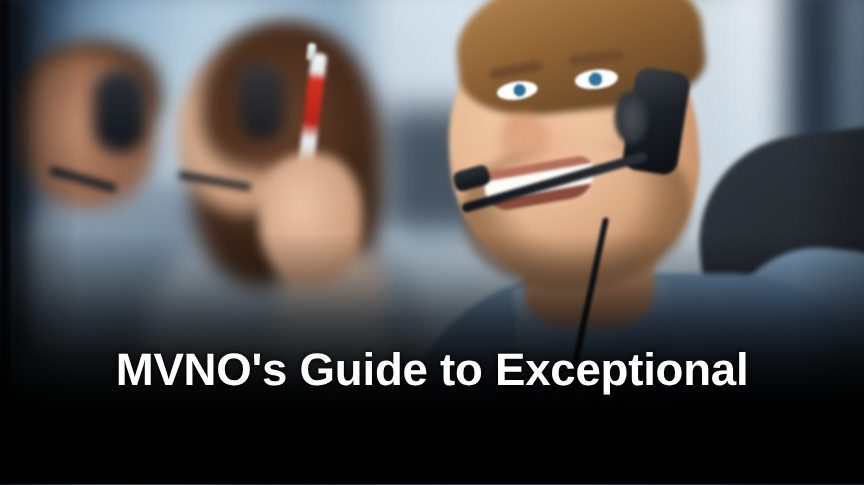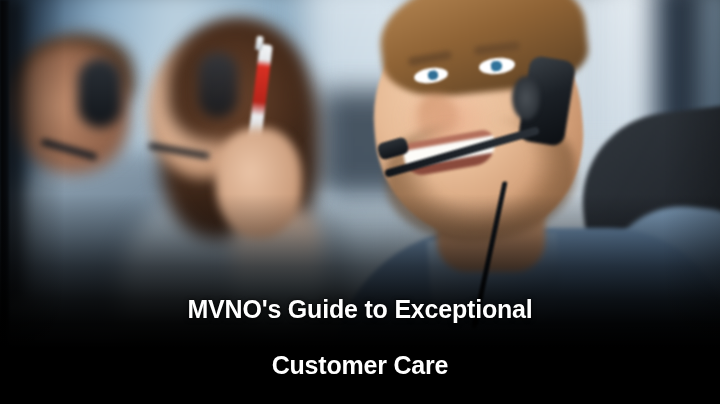--- a/index.html
+++ b/index.html
@@ -414,21 +414,21 @@
     right: 0;
     top: 281px;
     z-index: 30;
     text-align: center;
   }
   .caption-line {
     display: block;
     color: #ffffff;
     font-family: "Liberation Sans", sans-serif;
     font-weight: bold;
-    font-size: 25px;
+    font-size: 38px;
     line-height: 56px;
     letter-spacing: -0.2px;
     text-shadow: 0 1px 5px rgba(0,0,0,.85), 0 0 2px rgba(0,0,0,.6);
     white-space: nowrap;
   }
 </style>
 </head>
 <body>
 
 <div id="banner">
@@ -483,16 +483,15 @@
 
     <div class="left-dark-col"></div>
     <div class="left-band"></div>
   </div>
 
   <div class="scrim"></div>
   <div class="scrim-side"></div>
 
   <div class="caption">
     <span class="caption-line">MVNO's Guide to Exceptional</span>
-    <span class="caption-line">Customer Care</span>
   </div>
 
 </div>
 
 </body></html>

